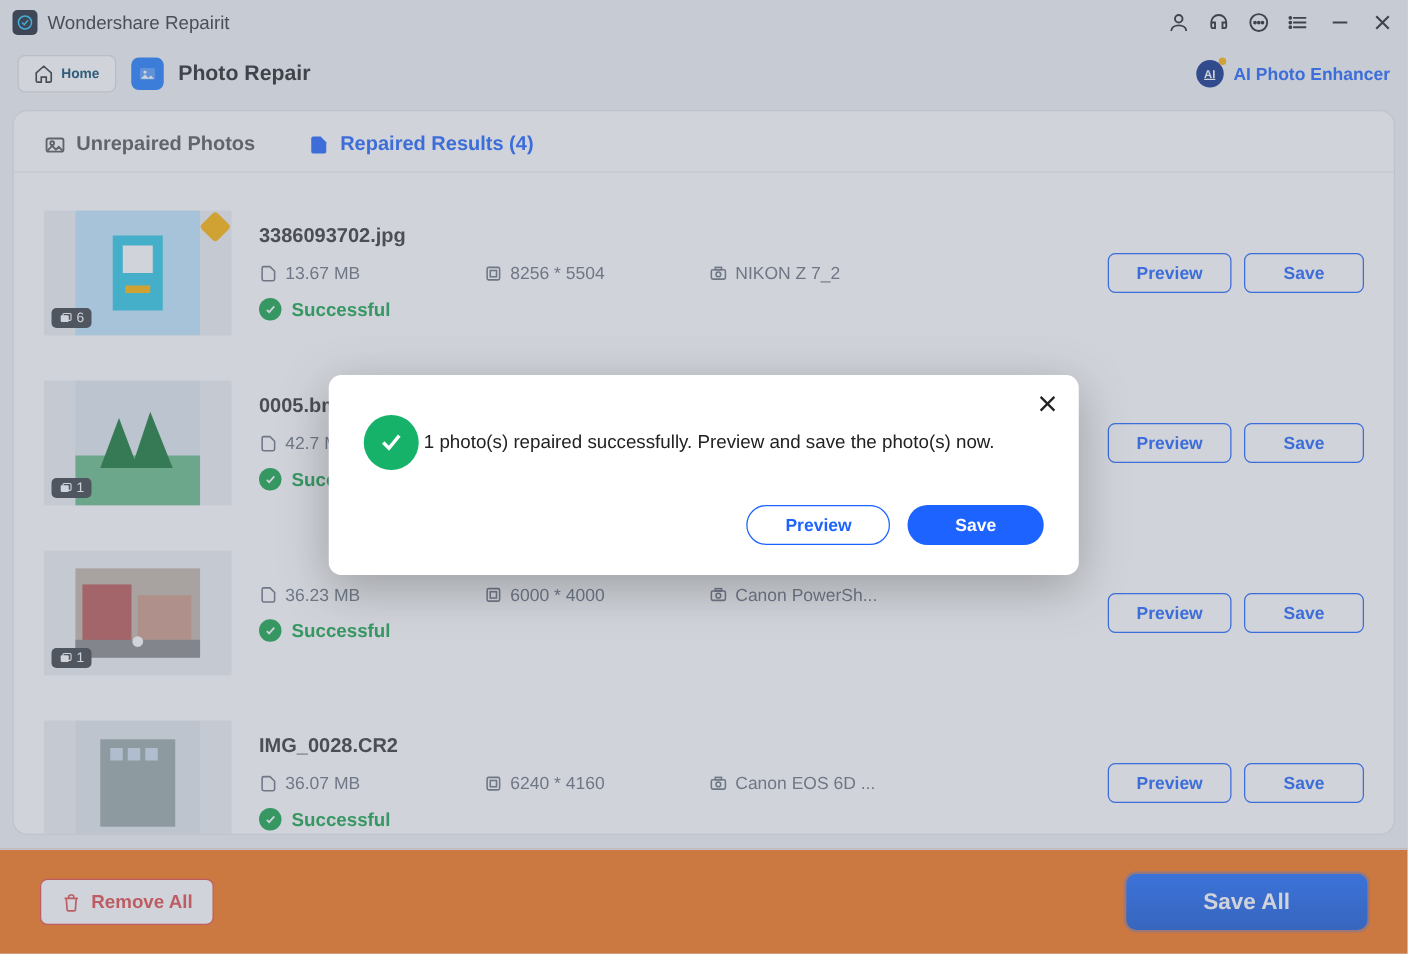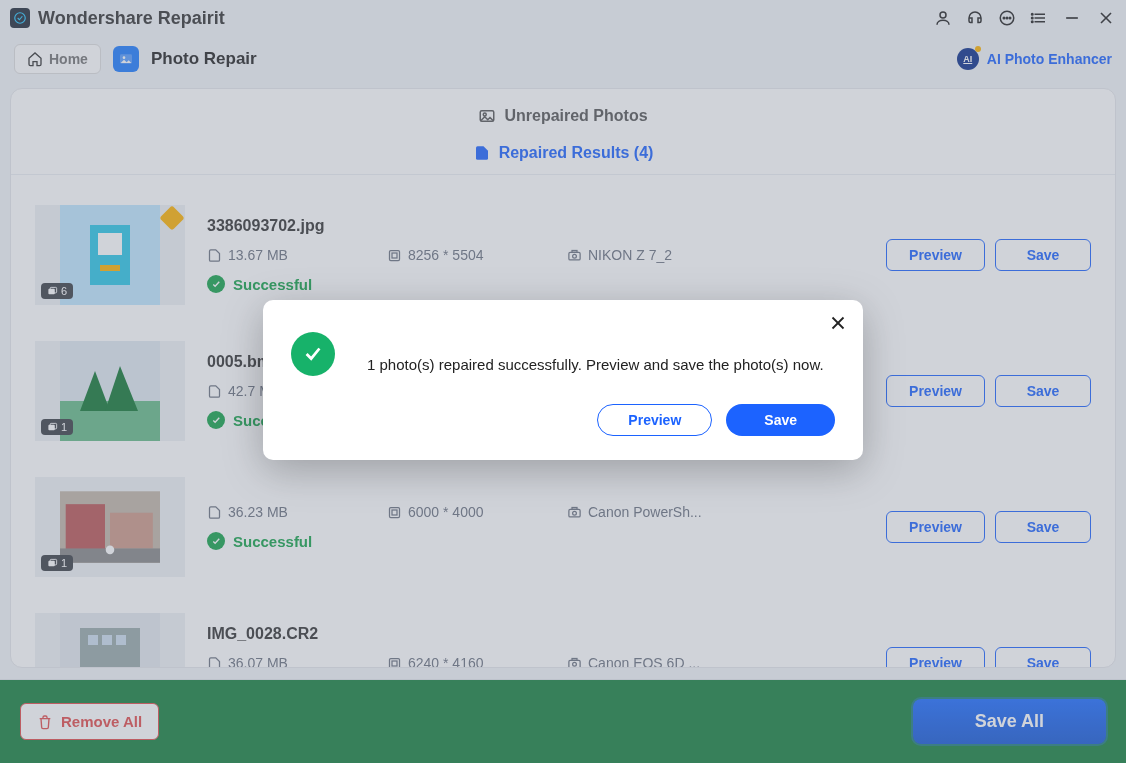--- a/index.html
+++ b/index.html
@@ -15,34 +15,34 @@
   
   .titlebar {
     display: flex; align-items: center; height: 36px;
     padding: 0 10px; background: #f2f4f7;
   }
   .app-logo {
     width: 20px; height: 20px; border-radius: 4px; background: #1f2937;
     display: inline-flex; align-items: center; justify-content: center; margin-right: 8px;
   }
   .app-logo svg { width: 14px; height: 14px; }
-  .app-title { font-size: 18px; color: #333; font-weight: 700; }
+  .app-title { font-size: 15px; color: #333; font-weight: 400; }
   .title-right { margin-left: auto; display: flex; gap: 14px; align-items: center; }
   .title-icon { width:18px; height:18px; color:#222; cursor:pointer; display:flex; align-items:center; justify-content:center; }
   .title-icon.big { width:20px; height:20px; }
   .title-icon svg { width:100%; height:100%; }
 
   
   .toolbar {
     display:flex; align-items:center; padding: 8px 14px 14px 14px; gap:12px;
   }
   .home-btn {
     display:flex; align-items:center; gap:6px;
     background:#fff; border:1px solid #ddd; border-radius:6px;
-    padding:6px 12px; font-size:14px; font-weight:600; color:#737373; cursor:pointer;
+    padding:6px 12px; font-size:11px; font-weight:600; color:#0c4a6e; cursor:pointer;
   }
   .module-badge {
     width:26px; height:26px; border-radius:6px; background:#1c7bff;
     display:flex; align-items:center; justify-content:center;
   }
   .module-badge svg { width:16px; height:16px; }
   .module-title { font-size:17px; font-weight:700; color:#222; }
   .ai-link {
     margin-left:auto; display:flex; align-items:center; gap:8px;
     color:#1c63ff; font-weight:600; font-size:14px; cursor:pointer;
@@ -57,22 +57,22 @@
     background:#ffb300; border-radius:50%;
   }
 
   
   .panel {
     margin: 0 10px; background:#fff; border-radius:12px; height:580px;
     border:1px solid #e5e7eb; overflow:hidden; display:flex; flex-direction:column;
     position:relative;
   }
   .tabs {
-    display:flex; gap:19px; padding:18px 24px 12px 24px;
-    border-bottom:1px solid #eceff3; align-items:center;flex-direction:column;
+    display:flex; gap:42px; padding:18px 24px 12px 24px;
+    border-bottom:1px solid #eceff3; align-items:center;
   }
   .tab { display:flex; align-items:center; gap:8px; font-size:16px; font-weight:700; color:#555; cursor:pointer;}
   .tab.active { color:#1c63ff; }
   .tab .ticon { width:18px; height:18px; color:#555; }
   .tab.active .ticon { color:#1c63ff; }
 
   .list {
     flex:1; overflow-y:auto; padding: 12px 24px 0 24px; position:relative;
   }
   .list::-webkit-scrollbar{width:8px;}
@@ -106,22 +106,22 @@
   .status-line .check svg{width:11px;height:11px;color:#fff;}
   .actions{display:flex;gap:10px;}
   .btn-outline{
     border:1.5px solid #1c63ff; color:#1c63ff; background:#fff;
     border-radius:6px; padding:7px 22px; font-size:14px; font-weight:700; cursor:pointer; min-width:96px;
   }
 
   
   .footer{
     position:absolute; left:0; right:0; bottom:0; height:84px;
-    background:#15803d; border-top:1px solid #e3e6eb;
-    display:flex; align-items:center; padding:0 20px;
+    background:#f97316; border-top:1px solid #e3e6eb;
+    display:flex; align-items:center; padding:0 32px;
   }
   .remove-all{
     border:1.5px solid #e24b4b; color:#e24b4b; background:#fff;
     border-radius:6px; padding:9px 16px; font-weight:700; font-size:15px;
     display:flex; align-items:center; gap:8px; cursor:pointer;
   }
   .save-all{
     margin-left:auto; background:linear-gradient(180deg,#1c6bff,#1558d6);
     color:#fff; border:none; border-radius:8px; padding:12px 62px;
     font-size:18px; font-weight:700; cursor:pointer; box-shadow:0 0 0 2px #2a78ff55;
@@ -132,21 +132,21 @@
     position:absolute; inset:0; background:rgba(120,130,145,0.35);
   }
   .modal{
     position:absolute; left:263px; top:300px; width:600px; background:#fff;
     border-radius:10px; box-shadow:0 10px 40px rgba(0,0,0,0.25);
     padding:26px 28px 24px 28px;
   }
   .modal-close{
     position:absolute; top:12px; right:14px; width:22px; height:22px; cursor:pointer; color:#222;
   }
-  .modal-body{display:flex; gap:32px; align-items:flex-end;}
+  .modal-body{display:flex; gap:4px; align-items:center;}
   .modal-check{
     width:44px; height:44px; border-radius:50%; background:#17b26a; flex-shrink:0;
     display:flex; align-items:center; justify-content:center; margin-top:6px;
   }
   .modal-check svg{width:22px;height:22px;color:#fff;}
   .modal-msg{font-size:15px; color:#222; line-height:1.55; padding-top:6px;}
   .modal-actions{display:flex; justify-content:flex-end; gap:14px; margin-top:28px;}
   .modal-btn-outline{
     border:1.5px solid #1c63ff; background:#fff; color:#1c63ff;
     border-radius:18px; padding:7px 30px; font-weight:700; font-size:14px; cursor:pointer;

